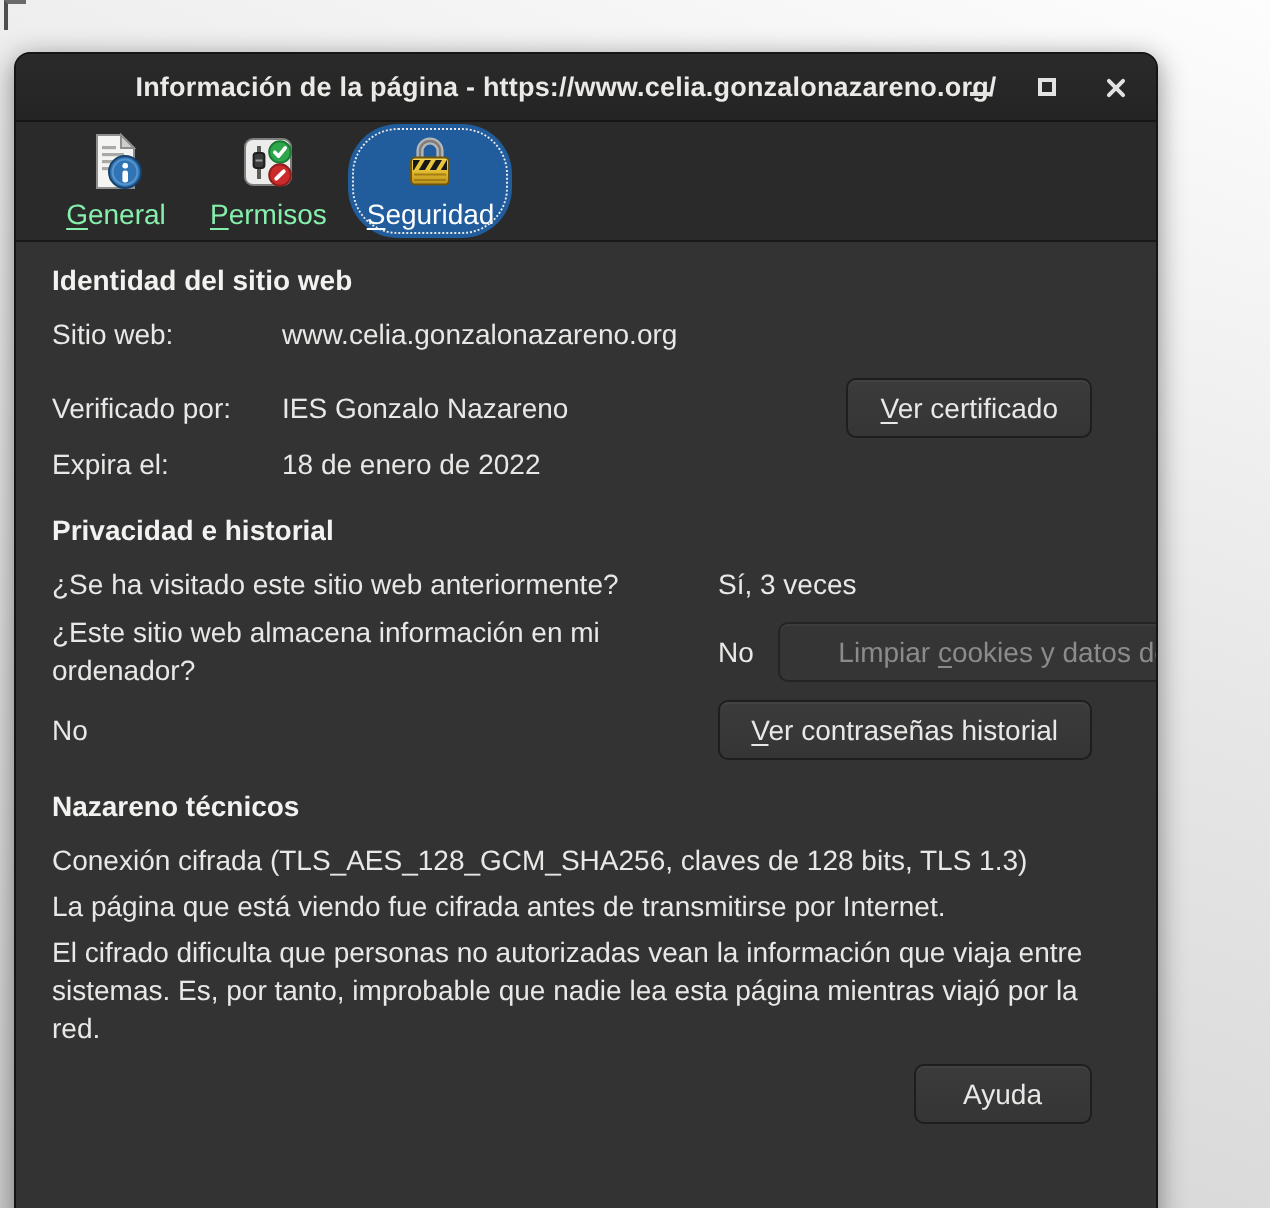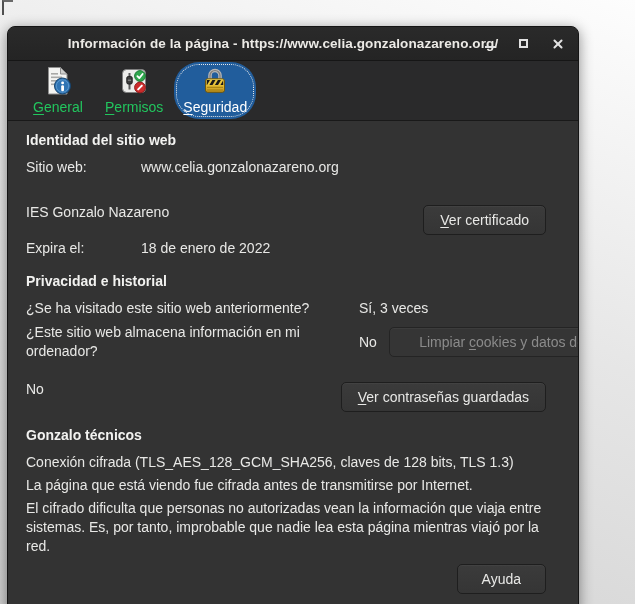--- a/index.html
+++ b/index.html
@@ -60,21 +60,21 @@
     border-bottom:1px solid #191919;
     display:flex; align-items:stretch;
     padding:1px 0 1px 14px;
   }
   .tab {
     display:flex; flex-direction:column; align-items:center; justify-content:flex-end;
     padding:3px 9px 4px; margin-right:2px; border-radius:2px; cursor:pointer;
     min-width:72px;
   }
   .tab-icon { width:32px; height:32px; display:block; margin-bottom:2px; }
-  .tab-label { font-size:14px; color:#22c55e; line-height:16px; }
+  .tab-label { font-size:14px; color:#86efac; line-height:16px; }
   .tab.selected { background:#215d9c; outline:1px dotted #e8e8e8; outline-offset:-3px;border-radius:25px; }
   .tab.selected .tab-label { color:#ffffff; }
   .ul { text-decoration:underline; text-underline-offset:2px; }
   
   .content { padding:10px 32px 0 18px; }
   h2.sect { font-size:14px; font-weight:bold; color:#f2f2f0; line-height:19px; margin-bottom:8px; }
   .section { margin-bottom:0; }
   .section + .section { margin-top:14px; }
   .id-row { display:flex; line-height:19px; margin-bottom:6px;align-items:center; }
   .id-label { width:115px; flex:none; }
@@ -82,21 +82,21 @@
   .id-row.with-btn { align-items:center; margin:2px 0 4px; }
   .btn {
     height:30px; padding:0 16px;
     background:linear-gradient(#3b3b3b,#353535);
     border:1px solid #1e1e1e; border-radius:5px;
     color:#e8e8e6; font-family:inherit; font-size:14px;
     box-shadow:inset 0 1px 0 rgba(255,255,255,.04);
     cursor:pointer; white-space:nowrap;
   }
   .btn:disabled { color:#8b8b8b; background:#353535; border-color:#242424; cursor:default; }
-  .ml-auto { margin-left:auto;margin-top:16px; }
+  .ml-auto { margin-left:auto; }
   .q-row { display:flex; align-items:center; line-height:19px; margin-bottom:5px; }
   .question { width:333px; flex:none; }
   .answer { width:30px; flex:none; white-space:nowrap; }
   .btn-clear { flex:none; width:258px; margin-left:0; }
   .tech p { line-height:19px; margin-bottom:4px; max-width:578px; }
   .help-row { display:flex; justify-content:flex-end; margin-top:8px; }
   .btn-help { padding:0 24px; }
 </style>
 </head>
 <body>
@@ -197,20 +197,21 @@
 
       <div class="id-row">
         <span class="id-label">Sitio web:</span>
         <span class="id-value">www.celia.gonzalonazareno.org</span>
       </div>
 
       <div class="id-row">
       </div>
 
       <div class="id-row with-btn">
+        <span class="id-label">Verificado por:</span>
         <span class="id-value">IES Gonzalo Nazareno</span>
         <button class="btn ml-auto"><span></span><span class="ul">V</span><span>er certificado</span></button>
       </div>
 
       <div class="id-row">
         <span class="id-label">Expira el:</span>
         <span class="id-value">18 de enero de 2022</span>
       </div>
     </div>
 
@@ -223,26 +224,26 @@
       </div>
 
       <div class="q-row">
         <span class="question">¿Este sitio web almacena información en mi ordenador?</span>
         <span class="answer">No</span>
         <button class="btn btn-clear" disabled=""><span>Limpiar </span><span class="ul">c</span><span>ookies y datos del sitio</span></button>
       </div>
 
       <div class="q-row">
         <span class="answer">No</span>
-        <button class="btn ml-auto"><span></span><span class="ul">V</span><span>er contraseñas guardadas</span></button>
+        <button class="btn ml-auto"><span></span><span class="ul">V</span><span>er contraseñas historial</span></button>
       </div>
     </div>
 
     <div class="section tech">
-      <h2 class="sect">Gonzalo técnicos</h2>
+      <h2 class="sect">Nazareno técnicos</h2>
       <p>Conexión cifrada (TLS_AES_128_GCM_SHA256, claves de 128 bits, TLS 1.3)</p>
       <p>La página que está viendo fue cifrada antes de transmitirse por Internet.</p>
       <p>El cifrado dificulta que personas no autorizadas vean la información que viaja entre sistemas. Es, por tanto, improbable que nadie lea esta página mientras viajó por la red.</p>
       <div class="help-row">
         <button class="btn btn-help">Ayuda</button>
       </div>
     </div>
 
   </div>
 </div>

